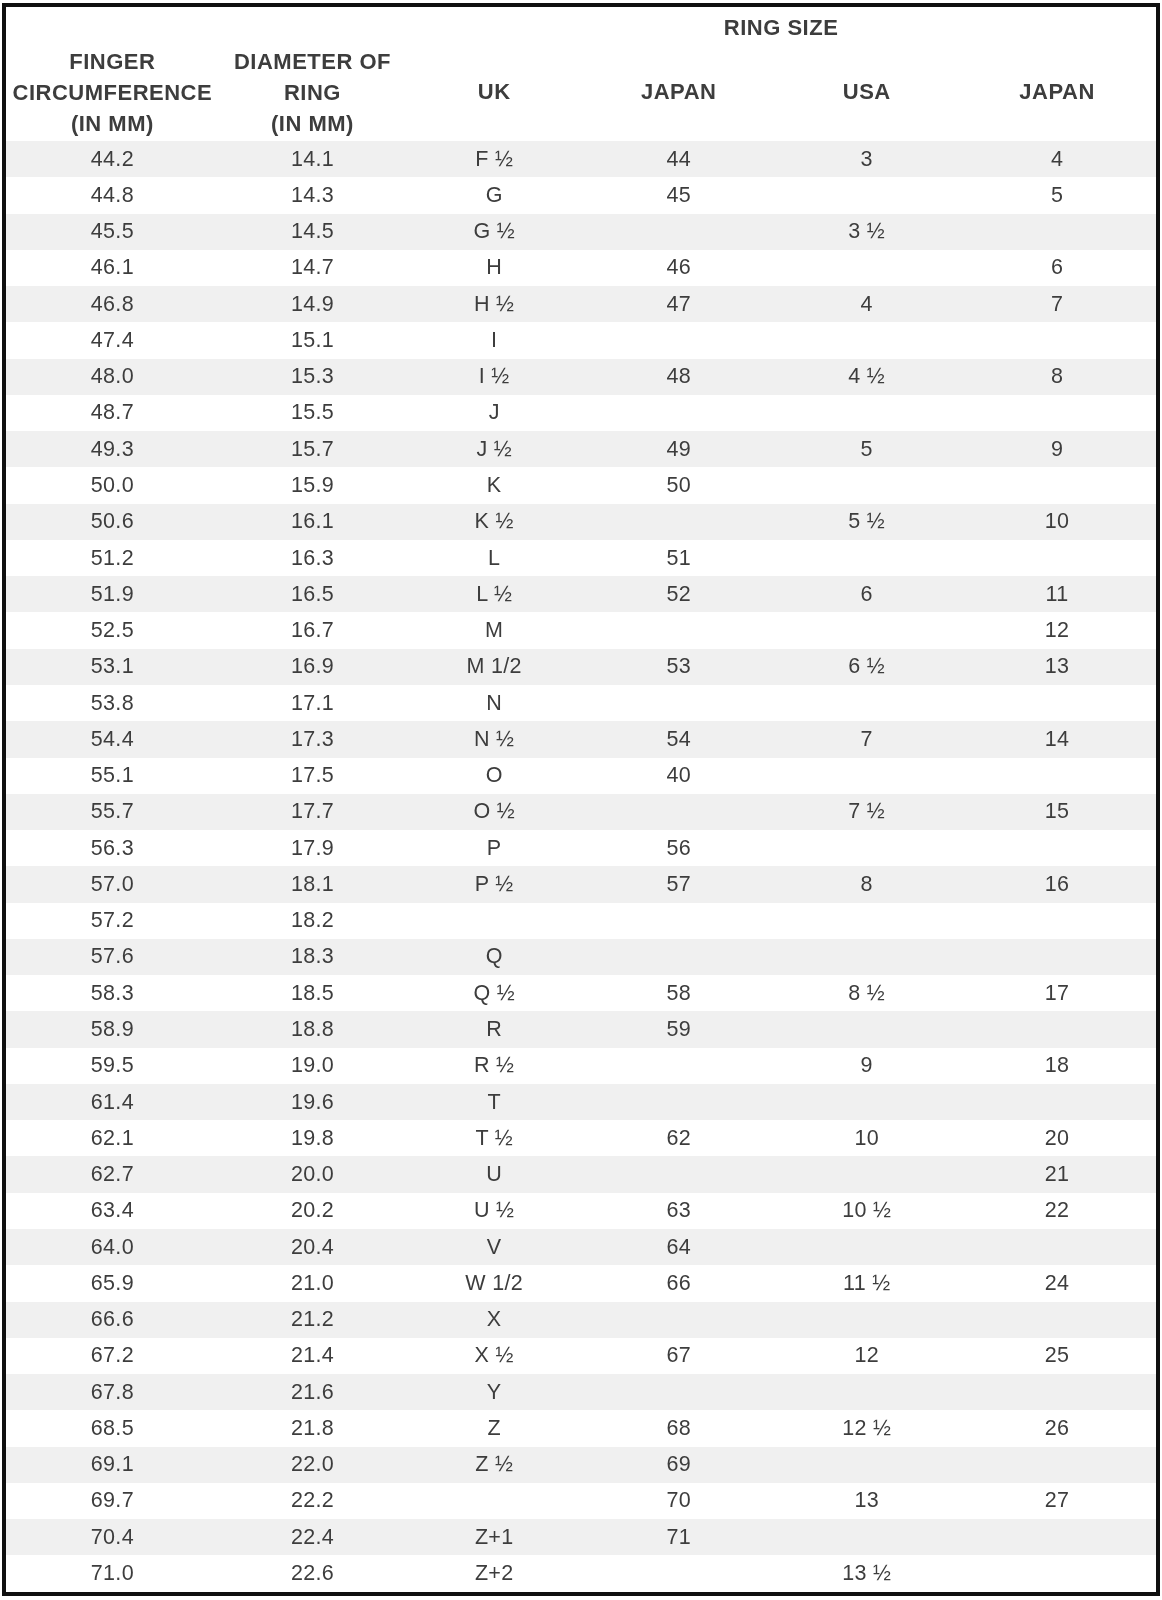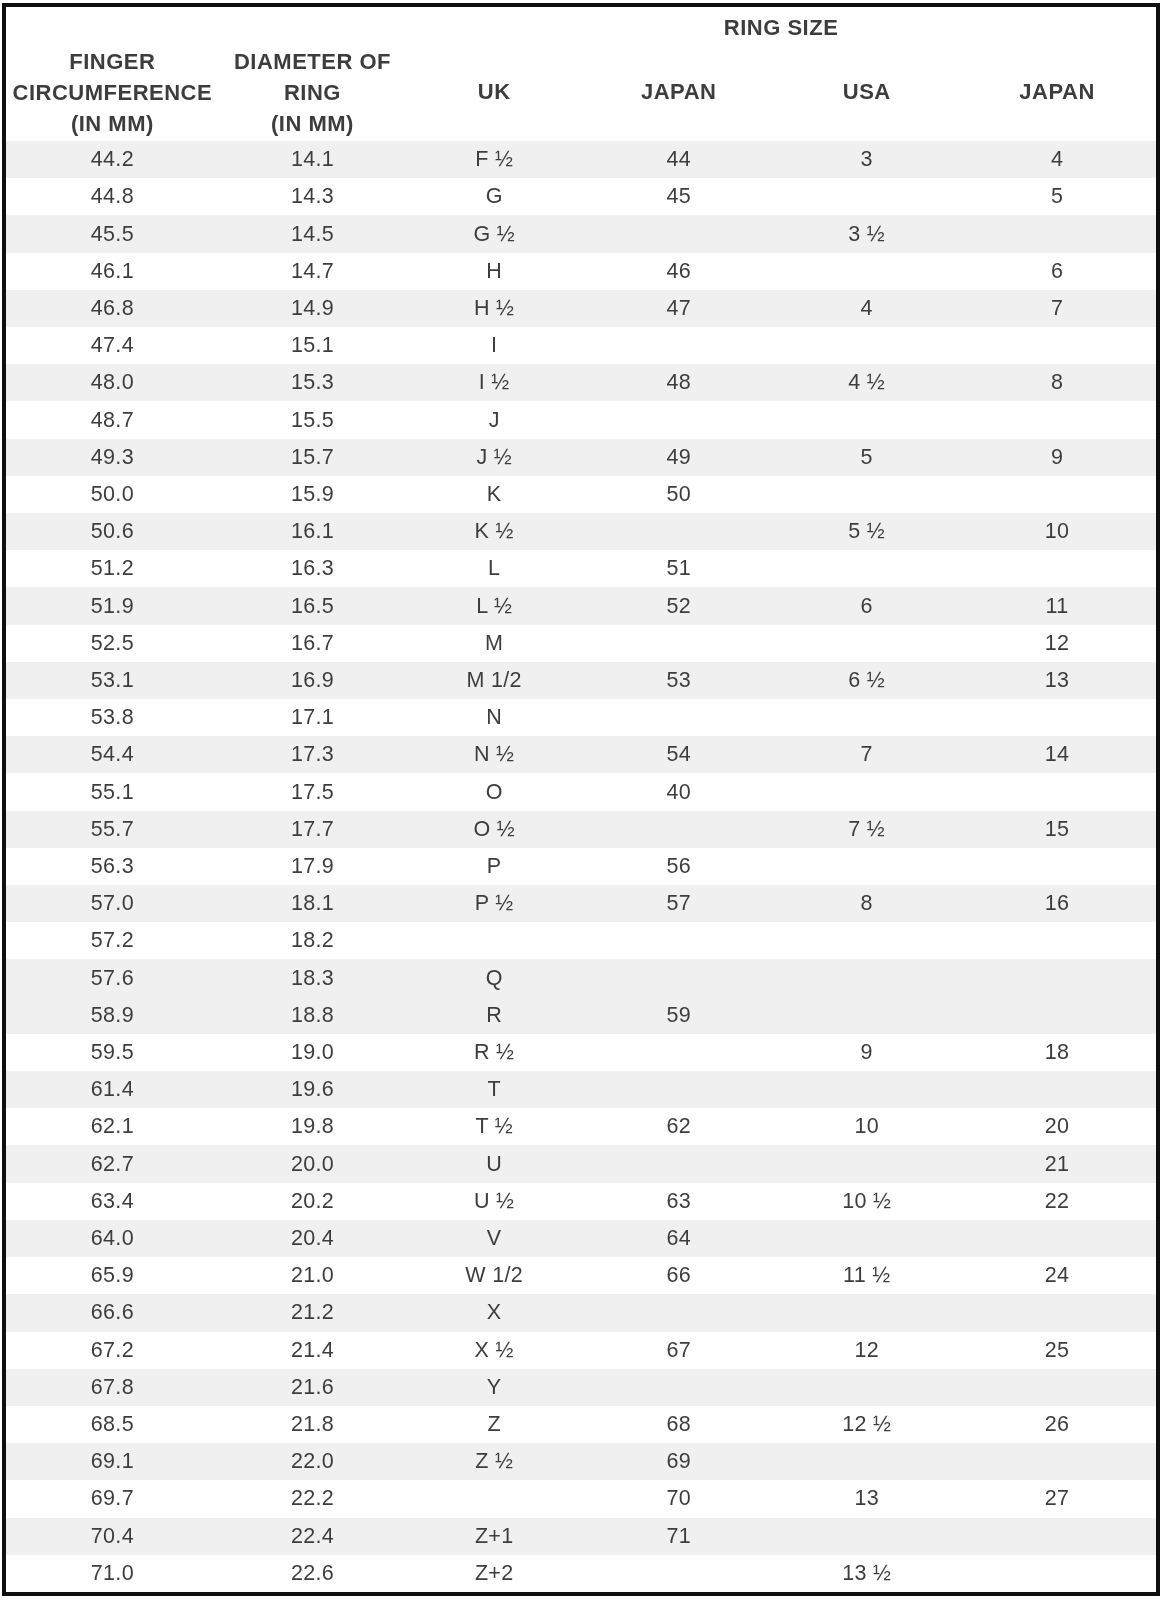--- a/index.html
+++ b/index.html
@@ -256,20 +256,28 @@
           <td></td>
         </tr>
         <tr class="stripe">
           <td>57.6</td>
           <td>18.3</td>
           <td>Q</td>
           <td></td>
           <td></td>
           <td></td>
         </tr>
+        <tr>
+          <td>58.3</td>
+          <td>18.5</td>
+          <td>Q ½</td>
+          <td>58</td>
+          <td>8 ½</td>
+          <td>17</td>
+        </tr>
         <tr class="stripe">
           <td>58.9</td>
           <td>18.8</td>
           <td>R</td>
           <td>59</td>
           <td></td>
           <td></td>
         </tr>
         <tr>
           <td>59.5</td>

